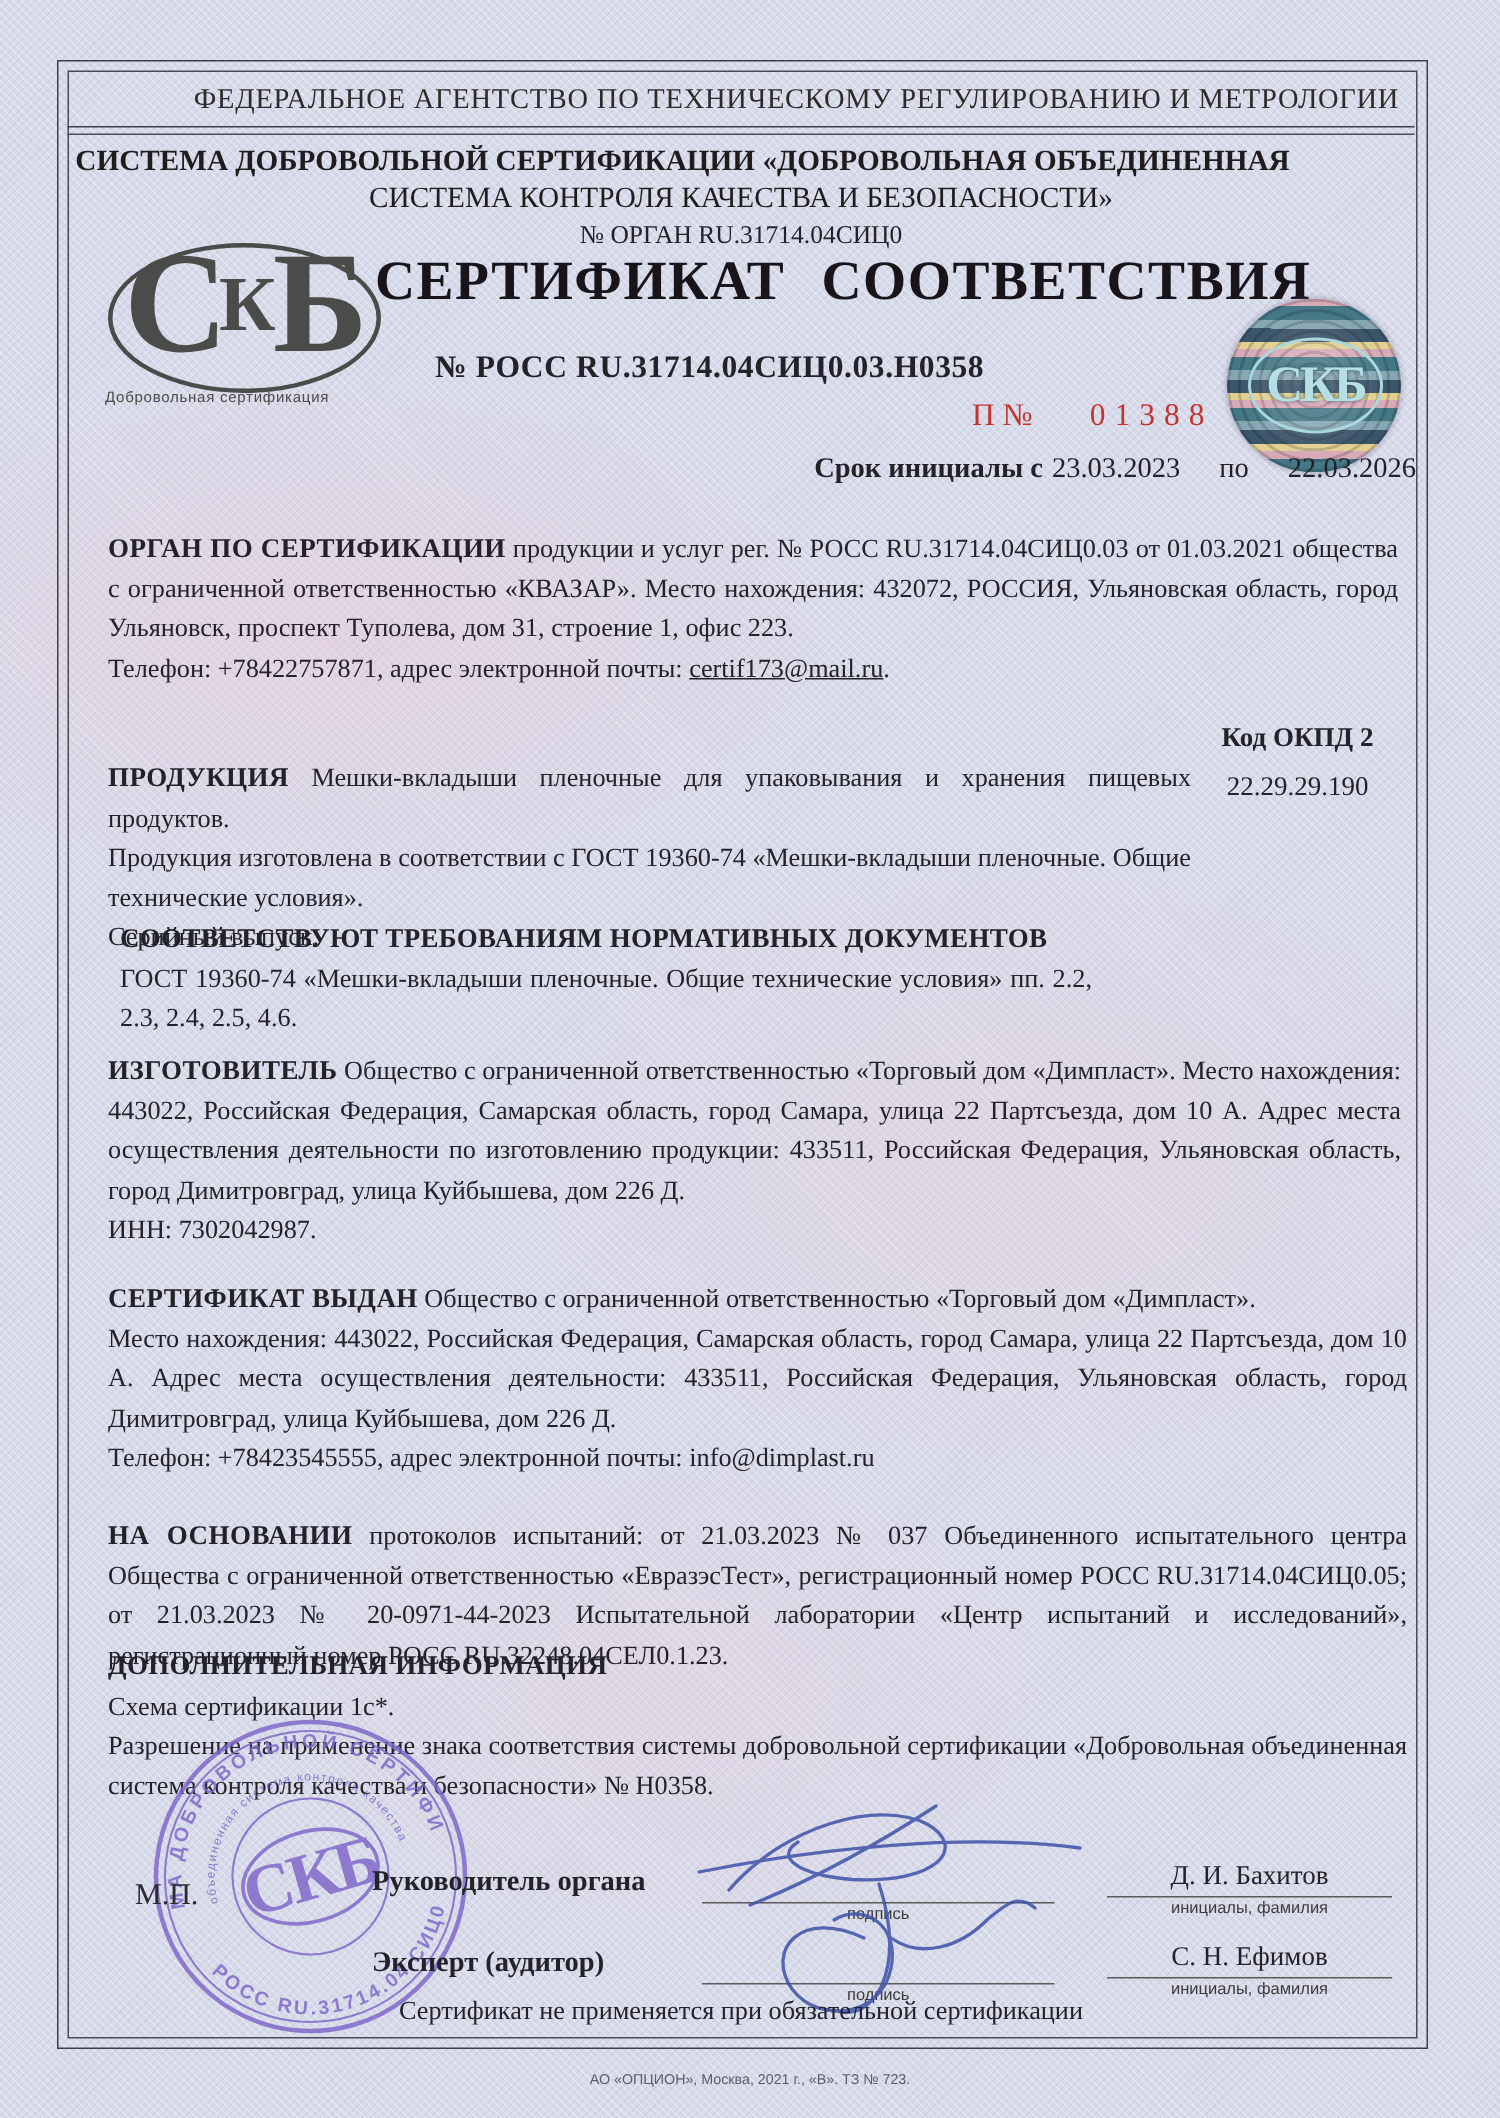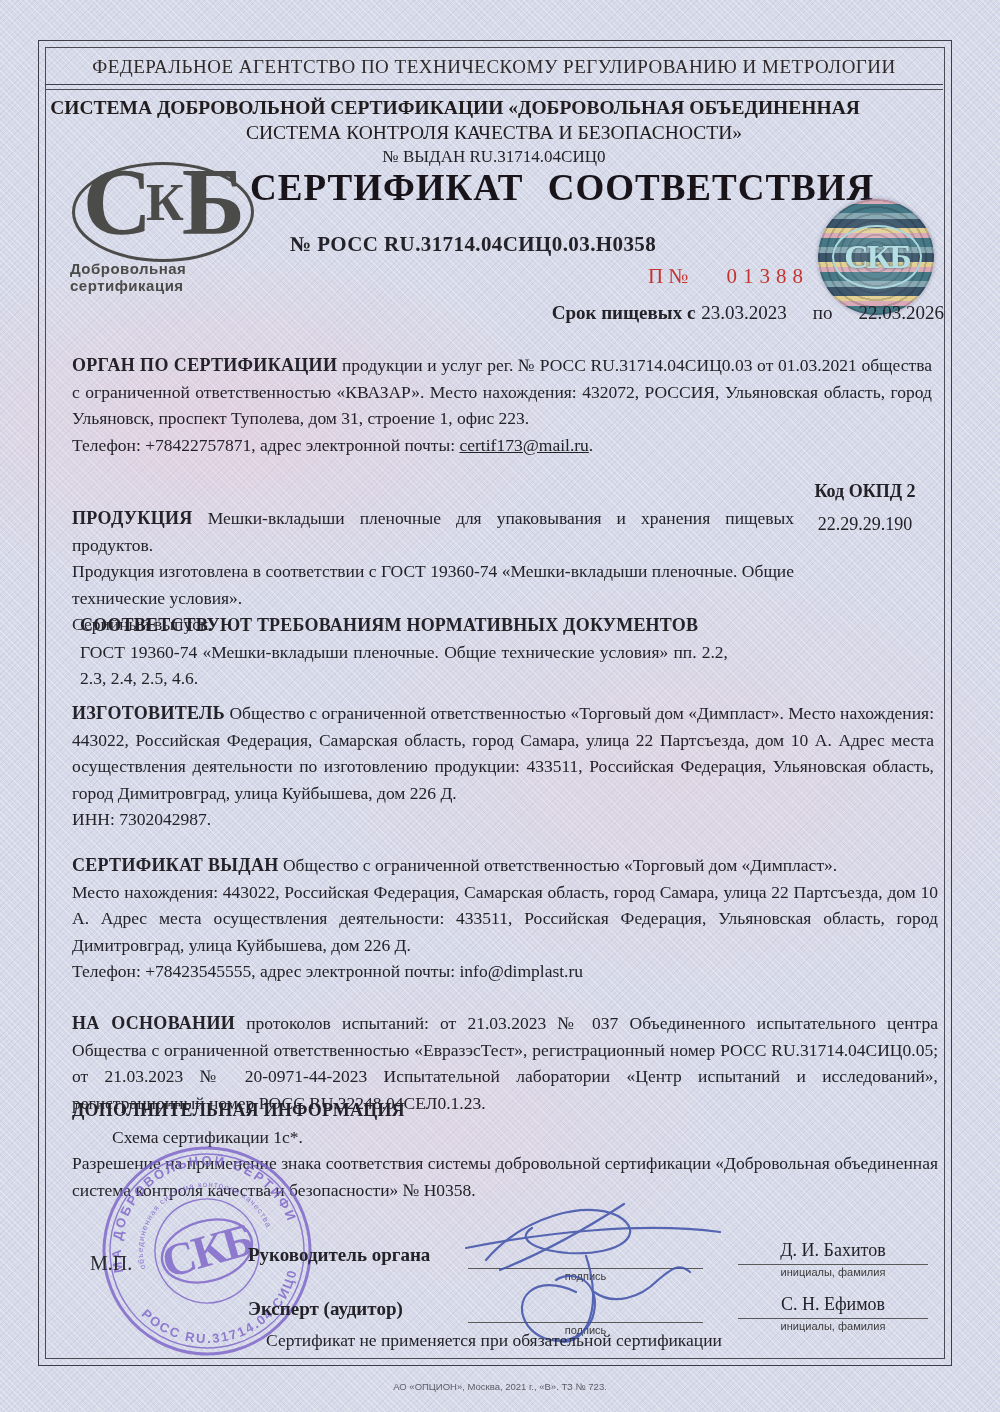--- a/index.html
+++ b/index.html
@@ -12,38 +12,38 @@
       radial-gradient(ellipse 420px 260px at 45% 80%, rgba(240,205,220,.30), transparent 62%),
       repeating-linear-gradient(45deg, rgba(255,255,255,.30) 0 1px, transparent 1px 4px),
       repeating-linear-gradient(-45deg, rgba(150,150,200,.14) 0 1px, transparent 1px 4px),
       #d7daE8;
     color:#222228;
   }
   .abs{position:absolute;}
   .frame-outer{left:38px;top:40px;width:912px;height:1324px;border:1.6px solid #3e3e48;}
   .frame-inner{left:45px;top:47px;width:898px;height:1310px;border:1px solid #4a4a54;}
   .band-sep{left:45px;top:84px;width:898px;height:4px;border-top:1.4px solid #3e3e48;border-bottom:1px solid #4a4a54;}
-  .agency{left:45px;top:56px;width:898px;text-align:center;font-size:19px;letter-spacing:.5px;color:#2e2a2a;}
+  .agency{left:45px;top:56px;width:898px;text-align:center;font-size:19px;letter-spacing:.5px;color:#2e2a2a;padding-left:37px;}
   .sysline1{left:45px;top:97px;width:820px;text-align:center;font-size:19.5px;font-weight:bold;color:#201c1e;}
   .sysline2{left:45px;top:122px;width:898px;text-align:center;font-size:19.5px;font-weight:normal;color:#201c1e;}
   .sysnum{left:45px;top:147px;width:898px;text-align:center;font-size:17px;}
   .doc-title{left:250px;top:166px;width:690px;font-size:37px;font-weight:bold;letter-spacing:1px;word-spacing:14px;color:#18141a;}
   .cert-num{left:290px;top:232px;width:580px;font-size:21px;font-weight:bold;letter-spacing:.4px;}
   .blank-num{left:648px;top:264px;font-size:21px;color:#c33430;}
   .blank-num .num{margin-left:38px;letter-spacing:6px;}
   .validity{right:56px;top:302px;font-size:19px;text-align:right;}
   .validity b{font-weight:bold;}
   .validity .d1{margin-left:6px;}
   .validity .po{margin:0 26px;}
   
   .logo{left:70px;top:160px;width:190px;height:118px;}
   .logo-ellipse{position:absolute;left:2px;top:2px;width:176px;height:94px;border:3px solid #4b4b49;border-radius:50%;}
   .logo-letters{position:absolute;left:0;top:-14px;width:182px;text-align:center;font-weight:bold;color:#4b4b49;font-size:96px;font-family:"Liberation Serif",serif;letter-spacing:-6px;}
   .logo-k{font-size:52px;vertical-align:14px;letter-spacing:-2px;}
-  .logo-caption{position:absolute;left:0;top:100px;width:190px;font-size:15px;font-weight:bold;color:#4b4b49;letter-spacing:.5px;font-family:"Liberation Sans",sans-serif;}
+  .logo-caption{position:absolute;left:0;top:100px;width:190px;font-size:10px;font-weight:normal;color:#4b4b49;letter-spacing:.5px;font-family:"Liberation Sans",sans-serif;}
   
   .holo{left:818px;top:199px;width:116px;height:116px;border-radius:50%;
     background:
       radial-gradient(circle at 50% 50%, rgba(255,255,255,.12) 0 30%, transparent 60%),
       repeating-radial-gradient(circle at 50% 50%, rgba(0,0,0,.18) 0 2px, transparent 2px 7px),
       repeating-linear-gradient(0deg,#38707e 0 9px,#d9a6b4 9px 14px,#e4cf8a 14px 19px,#2e4a60 19px 28px,#7fa3ae 28px 34px);
     box-shadow:0 0 4px rgba(80,80,120,.5);opacity:.92;}
   .holo-inner{position:absolute;left:14px;top:26px;width:86px;height:60px;border:2.5px solid #a8d8dc;border-radius:50%;
     display:flex;align-items:center;justify-content:center;color:#b4e0e4;font-weight:bold;font-size:34px;letter-spacing:-2px;text-shadow:0 0 3px rgba(20,60,70,.8);}
   
@@ -71,40 +71,40 @@
 
 <div class="page">
 
   <div class="abs frame-outer"></div>
   <div class="abs frame-inner"></div>
   <div class="abs band-sep"></div>
 
   <div class="abs agency">ФЕДЕРАЛЬНОЕ АГЕНТСТВО ПО ТЕХНИЧЕСКОМУ РЕГУЛИРОВАНИЮ И МЕТРОЛОГИИ</div>
   <div class="abs sysline1">СИСТЕМА ДОБРОВОЛЬНОЙ СЕРТИФИКАЦИИ «ДОБРОВОЛЬНАЯ ОБЪЕДИНЕННАЯ</div>
   <div class="abs sysline2">СИСТЕМА КОНТРОЛЯ  КАЧЕСТВА  И БЕЗОПАСНОСТИ»</div>
-  <div class="abs sysnum">№ ВЫДАН RU.31714.04СИЦ0</div>
+  <div class="abs sysnum">№ ОРГАН RU.31714.04СИЦ0</div>
 
   <div class="abs logo">
     <div class="logo-ellipse"></div>
     <div class="logo-letters"><span>С</span><span class="logo-k">К</span><span>Б</span></div>
     <div class="logo-caption">Добровольная  сертификация</div>
   </div>
 
   <div class="abs doc-title">СЕРТИФИКАТ СООТВЕТСТВИЯ</div>
   <div class="abs cert-num">№ РОСС RU.31714.04СИЦ0.03.Н0358</div>
   <div class="abs blank-num">
     <span>П №</span><span class="num">01388</span>
   </div>
 
   <div class="abs holo">
     <div class="holo-inner">СКБ</div>
   </div>
 
   <div class="abs validity">
-    <b>Срок пищевых с</b><span class="d1">23.03.2023</span><span class="po">по</span><span>22.03.2026</span>
+    <b>Срок инициалы с</b><span class="d1">23.03.2023</span><span class="po">по</span><span>22.03.2026</span>
   </div>
 
   <div class="abs sec" style="left:72px;top:352px;width:860px;">
     <p><b class="lbl">ОРГАН ПО СЕРТИФИКАЦИИ</b> <span>продукции и услуг рег.  № РОСС RU.31714.04СИЦ0.03 от 01.03.2021 общества с ограниченной ответственностью «КВАЗАР».  Место нахождения: 432072, РОССИЯ, Ульяновская область, город Ульяновск, проспект Туполева, дом 31, строение 1, офис 223.</span></p>
     <p><span>Телефон: +78422757871, адрес электронной почты:</span> <span class="email">certif173@mail.ru</span><span>.</span></p>
   </div>
 
   <div class="abs sec" style="left:72px;top:505px;width:722px;">
     <p><b class="lbl">ПРОДУКЦИЯ</b> <span>Мешки-вкладыши пленочные для упаковывания и хранения пищевых продуктов.</span></p>
     <p>Продукция изготовлена в соответствии с  ГОСТ 19360-74 «Мешки-вкладыши пленочные. Общие технические условия».</p>
@@ -130,21 +130,21 @@
     <p>Место нахождения: 443022, Российская Федерация, Самарская область, город Самара, улица 22 Партсъезда, дом 10 А. Адрес места осуществления деятельности: 433511, Российская Федерация, Ульяновская область, город Димитровград, улица Куйбышева, дом 226 Д.</p>
     <p style="text-align:left;">Телефон: +78423545555, адрес электронной почты: info@dimplast.ru</p>
   </div>
 
   <div class="abs sec" style="left:72px;top:1010px;width:866px;">
     <p><b class="lbl">НА ОСНОВАНИИ</b> <span>протоколов испытаний: от 21.03.2023 № 037 Объединенного испытательного центра Общества с ограниченной ответственностью «ЕвразэсТест», регистрационный номер РОСС RU.31714.04СИЦ0.05; от 21.03.2023 № 20-0971-44-2023 Испытательной лаборатории «Центр испытаний и исследований», регистрационный номер РОСС RU.32248.04СЕЛ0.1.23.</span></p>
   </div>
 
   <div class="abs sec" style="left:72px;top:1097px;width:866px;">
     <div class="sec-hdr">ДОПОЛНИТЕЛЬНАЯ ИНФОРМАЦИЯ</div>
-    <p style="text-align:left;margin-left:40px;">Схема сертификации 1с*.</p>
+    <p style="text-align:left;">Схема сертификации 1с*.</p>
     <p>Разрешение  на  применение  знака  соответствия  системы  добровольной  сертификации «Добровольная объединенная система контроля качества и безопасности» № Н0358.</p>
   </div>
 
   <svg class="abs stamp" viewBox="0 0 246 226">
     <defs>
       <path id="arcTop" d="M 123 113 m -86 0 a 86 86 0 1 1 172 0"></path>
       <path id="arcBot" d="M 123 113 m -92 0 a 92 92 0 1 0 184 0"></path>
       <path id="arcInn" d="M 123 113 m -64 0 a 64 64 0 1 1 128 0"></path>
     </defs>
     <g transform="rotate(-16 123 113)" fill="none" stroke="#7d64c8">

